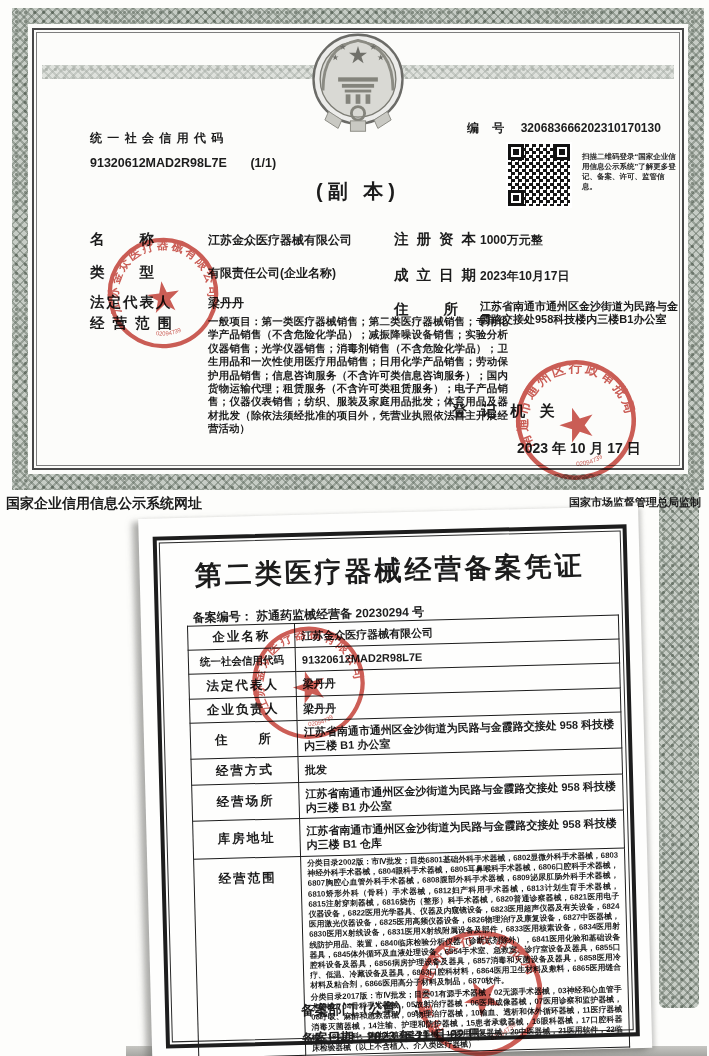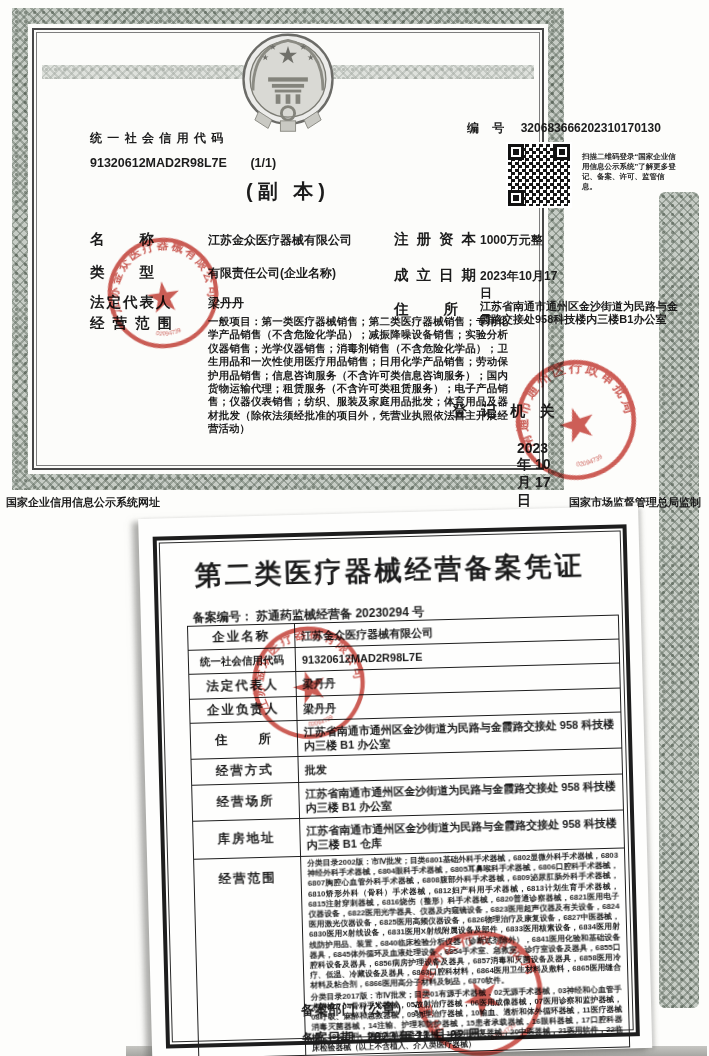--- a/index.html
+++ b/index.html
@@ -17,21 +17,21 @@
     background-color:#c6ccc5;
     background-image:
       radial-gradient(circle, rgba(62,74,62,.50) 1.2px, transparent 1.9px),
       repeating-linear-gradient(45deg, rgba(86,98,86,.40) 0 2px, transparent 2px 6px),
       repeating-linear-gradient(-45deg, rgba(86,98,86,.40) 0 2px, transparent 2px 6px);
     background-size:9px 9px, auto, auto;
   }
   .under-band{right:10px;width:40px;top:192px;height:816px;z-index:0;border-radius:6px;}
 
   
-  .license{position:absolute;left:12px;top:8px;width:552px;height:482px;z-index:2;background:#fcfcfa;}
+  .license{position:absolute;left:12px;top:8px;width:692px;height:482px;z-index:2;background:#fcfcfa;}
   .gb-top{left:0;right:0;top:0;height:16px;}
   .gb-bottom{left:0;right:0;bottom:0;height:16px;}
   .gb-left{top:0;bottom:0;left:0;width:16px;}
   .gb-right{top:0;bottom:0;right:0;width:16px;}
   .frame{position:absolute;inset:20px;border:2px solid #474747;pointer-events:none;}
   .frame::before{content:"";position:absolute;inset:2px;border:1px solid #7d7d7d;}
   .deco-band{position:absolute;left:30px;right:30px;top:57px;height:14px;opacity:.55;z-index:1;}
   .emblem{position:absolute;left:50%;top:22px;transform:translateX(-50%);width:96px;height:106px;z-index:2;}
 
   .credit{position:absolute;left:78px;top:122px;z-index:2;}
@@ -65,21 +65,21 @@
   .vr0{top:224px;} .vr1{top:257px;} .vr2{top:287px;}
   .scope-val{top:307px;width:300px;font-size:10.5px;line-height:13.4px;text-align:justify;}
   .rlab{left:382px;} .rval{left:468px;}
   .rr0{top:222px;} .rr1{top:258px;} .rr2{top:292px;}
   .vrr0{top:224px;} .vrr1{top:260px;}
   .addr-val{top:292px;width:206px;font-size:11px;line-height:13px;}
 
   .reg-label{position:absolute;left:440px;top:394px;font-size:15px;font-weight:800;letter-spacing:5px;z-index:2;}
   .reg-date{position:absolute;left:505px;top:432px;font-size:14px;font-weight:700;z-index:2;}
 
-  .footer-left{position:absolute;left:6px;top:495px;font-size:11px;font-weight:700;z-index:1;}
+  .footer-left{position:absolute;left:6px;top:495px;font-size:14px;font-weight:700;z-index:1;}
   .footer-right{position:absolute;right:8px;top:495px;font-size:11px;font-weight:700;z-index:1;}
 
   
   .seal{position:absolute;color:#c23a32;opacity:.82;mix-blend-mode:multiply;z-index:5;}
   .seal svg{width:100%;height:100%;display:block;}
   .seal-lic-co{left:92px;top:226px;width:118px;height:118px;transform:rotate(-8deg);}
   .seal-lic-reg{left:500px;top:348px;width:128px;height:128px;transform:rotate(-18deg);}
   .seal-cert-co{left:106px;top:108px;width:120px;height:120px;transform:rotate(-16deg);}
   .seal-cert-reg{left:262px;top:416px;width:134px;height:134px;transform:rotate(-30deg);}
 

